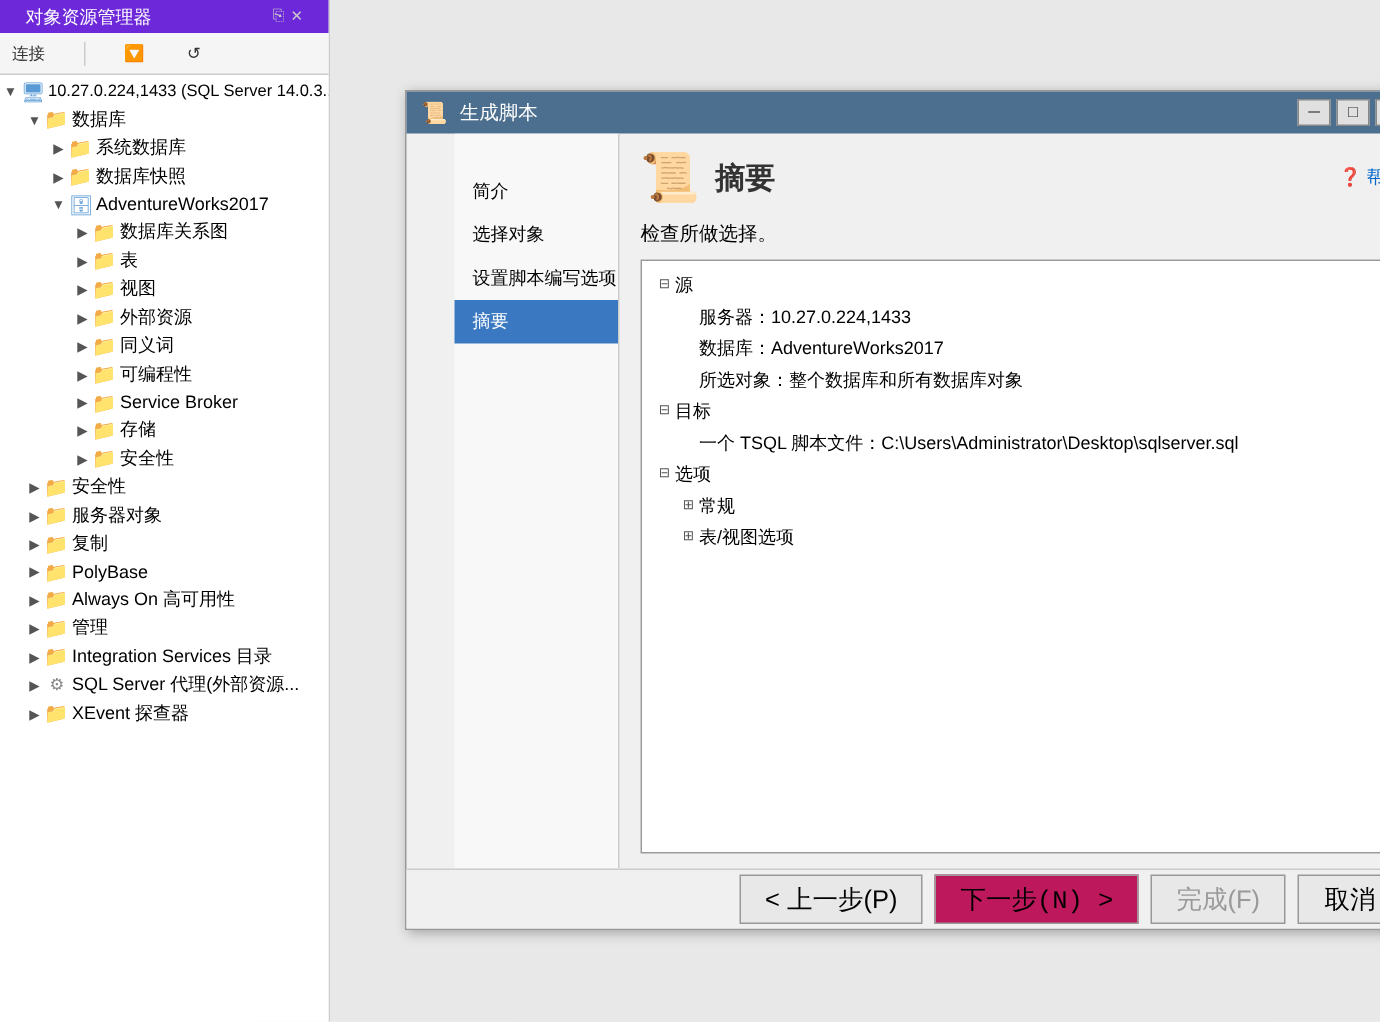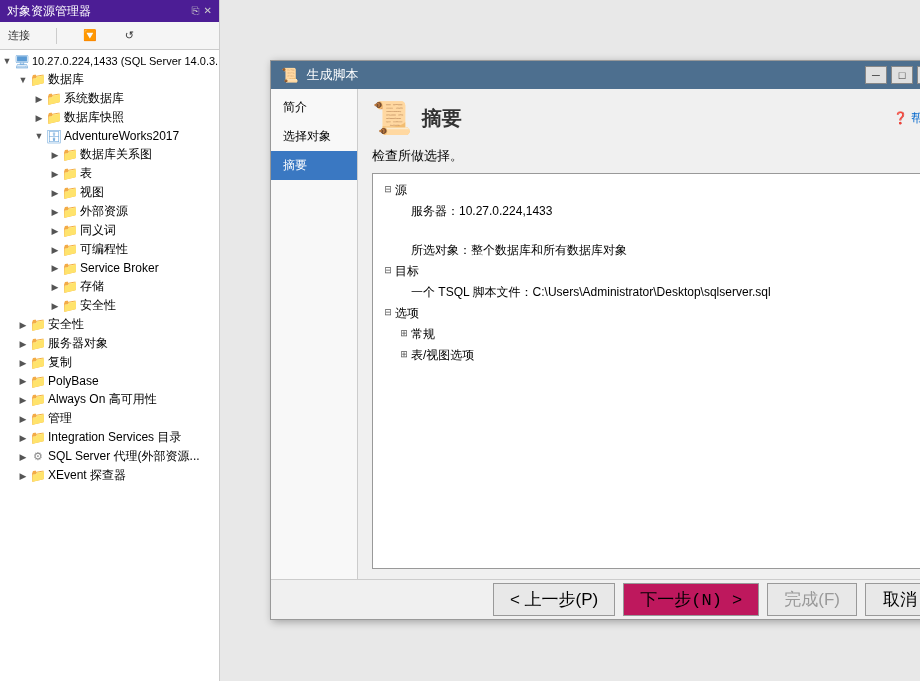--- a/index.html
+++ b/index.html
@@ -21,23 +21,23 @@
       left: 0;
       width: 220px;
       height: 681px;
       background: #fff;
       border-right: 1px solid #ccc;
       display: flex;
       flex-direction: column;
     }
 
     .panel-titlebar {
-      background: #4c1d95;
+      background: #6d28d9;
       color: white;
-      padding: 4px 7px;
+      padding: 4px 17px;
       font-size: 12px;
       display: flex;
       align-items: center;
       justify-content: space-between;
       height: 22px;
     }
 
     .panel-titlebar-btns {
       display: flex;
       gap: 4px;
@@ -187,26 +187,27 @@
       cursor: pointer;
     }
 
     .dialog-body {
       display: flex;
       flex: 1;
       overflow: hidden;
     }
 
     .dialog-sidebar {
-      width: 87px;
+      width: 110px;
       background: #f8f8f8;
       border-right: 1px solid #ccc;
       display: flex;
       flex-direction: column;
-      padding-top: 4px;
+      padding-top: 24px;
+      margin-left: 32px;
     }
 
     .dialog-nav-item {
       padding: 6px 12px;
       font-size: 12px;
       color: #000;
       cursor: pointer;
       white-space: nowrap;
     }
 
@@ -535,20 +536,21 @@
         <div class="win-btn">─</div>
         <div class="win-btn">□</div>
         <div class="win-btn">✕</div>
       </div>
     </div>
     <div class="dialog-body">
 
       <div class="dialog-sidebar">
         <div class="dialog-nav-item">简介</div>
         <div class="dialog-nav-item">选择对象</div>
+        <div class="dialog-nav-item">设置脚本编写选项</div>
         <div class="dialog-nav-item active">摘要</div>
       </div>
 
       <div class="dialog-content">
         <div class="dialog-header-row">
           <div style="display:flex;align-items:center;gap:10px;">
             <span style="font-size:32px;color:#aaa;">📜</span>
             <span class="dialog-section-title">摘要</span>
           </div>
           <div class="help-link">
@@ -566,20 +568,21 @@
             <span class="summary-label">源</span>
           </div>
           <div class="summary-tree-item">
             <span class="summary-indent"></span>
             <span class="summary-expander"></span>
             <span class="summary-label">服务器：10.27.0.224,1433</span>
           </div>
           <div class="summary-tree-item">
             <span class="summary-indent"></span>
             <span class="summary-expander"></span>
+            <span class="summary-label">数据库：AdventureWorks2017</span>
           </div>
           <div class="summary-tree-item">
             <span class="summary-indent"></span>
             <span class="summary-expander"></span>
             <span class="summary-label">所选对象：整个数据库和所有数据库对象</span>
           </div>
 
           <div class="summary-tree-item">
             <span class="summary-expander">⊟</span>
             <span class="summary-label">目标</span>

